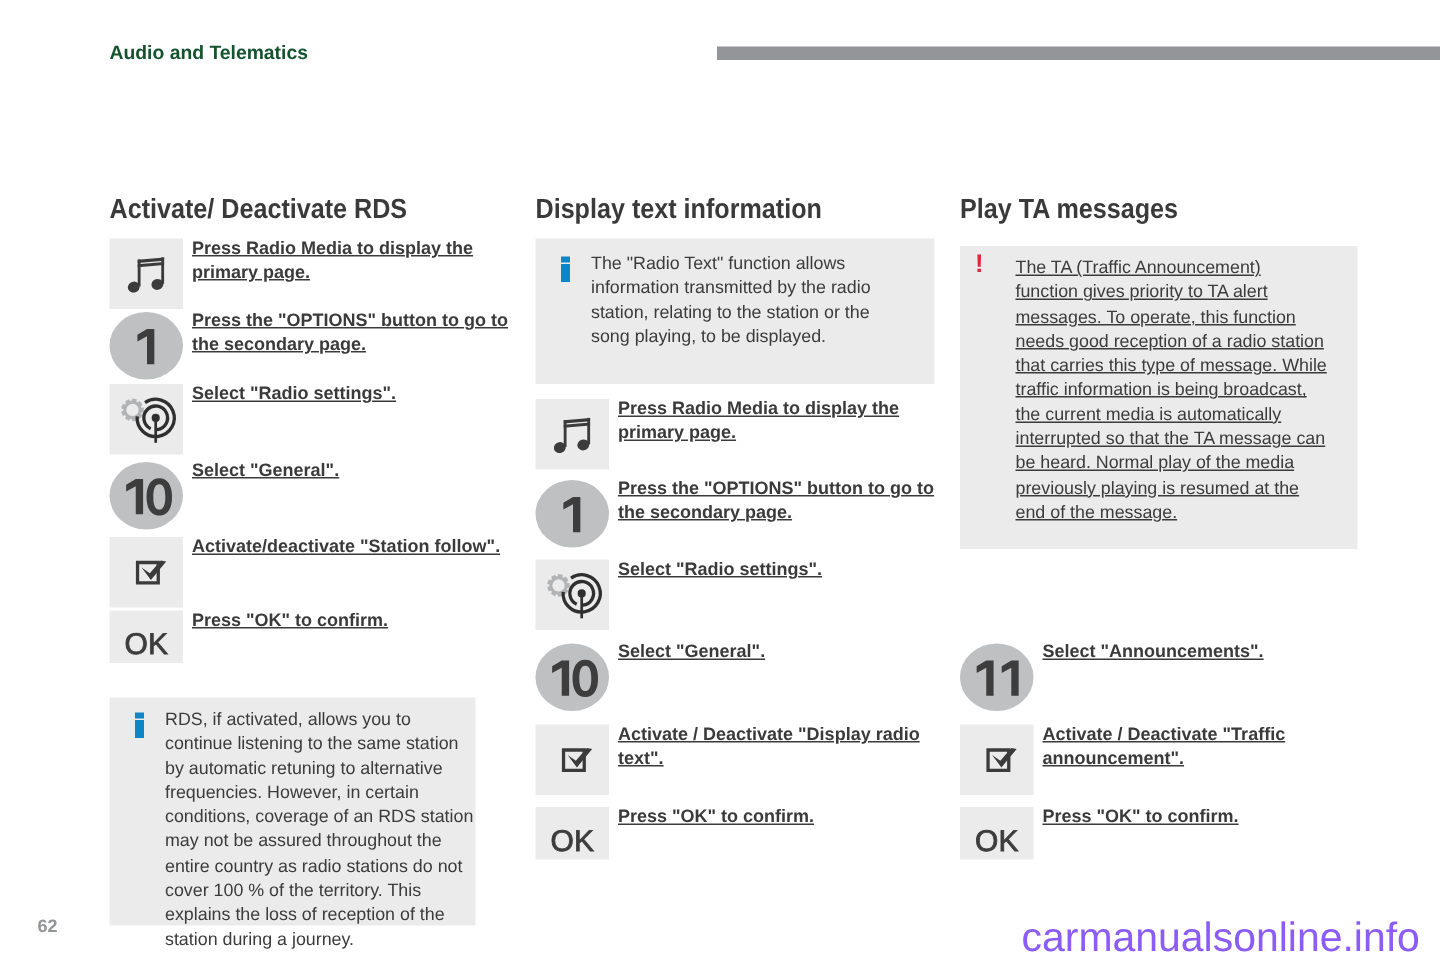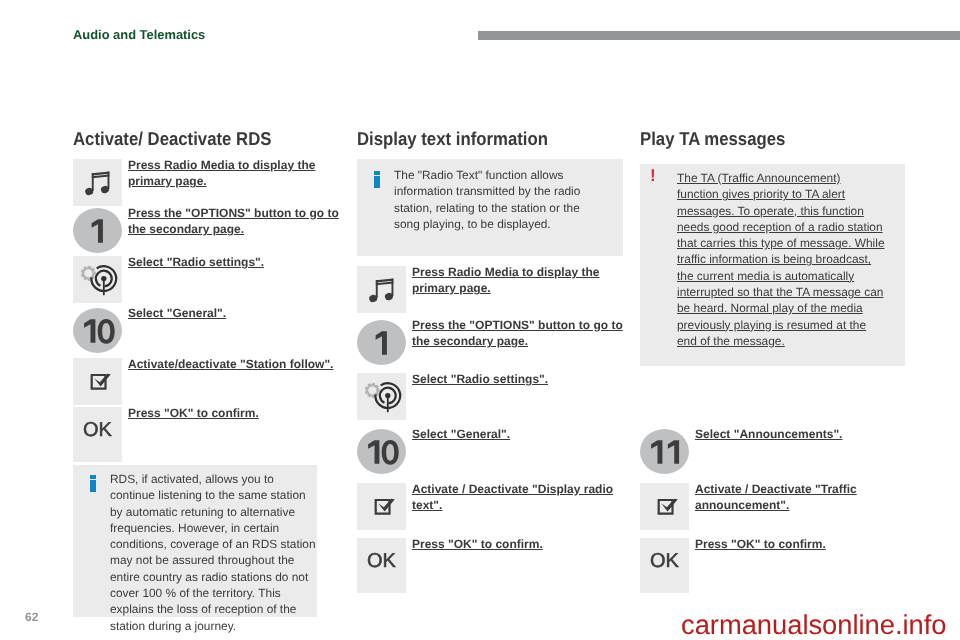--- a/index.html
+++ b/index.html
@@ -25,29 +25,29 @@
   .i-icon i{display:block;width:5.6px;height:3.6px;background:#0e86c6;}
   .i-icon b{display:block;width:5.6px;height:12.2px;background:#0e86c6;margin-top:1.4px;}
   .w-icon{font-size:17px;font-weight:bold;color:#e2263c;line-height:12px;}
 
   
   .step{position:absolute;width:270px;height:48px;}
   .sq{position:absolute;left:0;top:0;width:49px;height:47px;background:#ebebeb;}
   .circ{position:absolute;left:0;top:1px;width:49px;height:45px;border-radius:50%;background:#bfc0c2;}
   .circ svg{position:absolute;left:0;top:0;}
   .vhide{position:absolute;left:0;top:0;width:49px;height:45px;opacity:0;font-size:33px;color:#3d3d3d;}
-  .ok{position:absolute;left:0;top:0;width:49px;height:55px;background:#ebebeb;}
+  .ok{position:absolute;left:0;top:0;width:49px;height:35px;background:#ebebeb;}
   .ok span{position:absolute;left:0;top:0;width:49px;height:47px;display:flex;
            align-items:center;justify-content:center;color:#3d3d3d;font-size:20px;letter-spacing:0px;
            -webkit-text-stroke:0.55px #3d3d3d;}
   .slabel{position:absolute;left:55px;top:-2px;width:215px;font-size:12px;font-weight:bold;
           color:#3a3a3a;line-height:16.3px;text-decoration:underline;}
   .sq svg,.ok svg{position:absolute;left:0;top:0;}
 
-  .wm{position:absolute;left:681px;top:609px;font-size:27.3px;color:#b91c1c;}
+  .wm{position:absolute;left:681px;top:609px;font-size:27.3px;color:#8b5cf6;}
   .pageno{position:absolute;left:25px;top:610px;font-size:12px;color:#939598;font-weight:bold;}
 </style>
 </head>
 <body>
 
 <div class="hdr-title">Audio and Telematics</div>
 <div class="hdr-bar"></div>
 
 <div class="col-h" id="h1">Activate/ Deactivate RDS</div>
 <div class="col-h" id="h2">Display text information</div>

